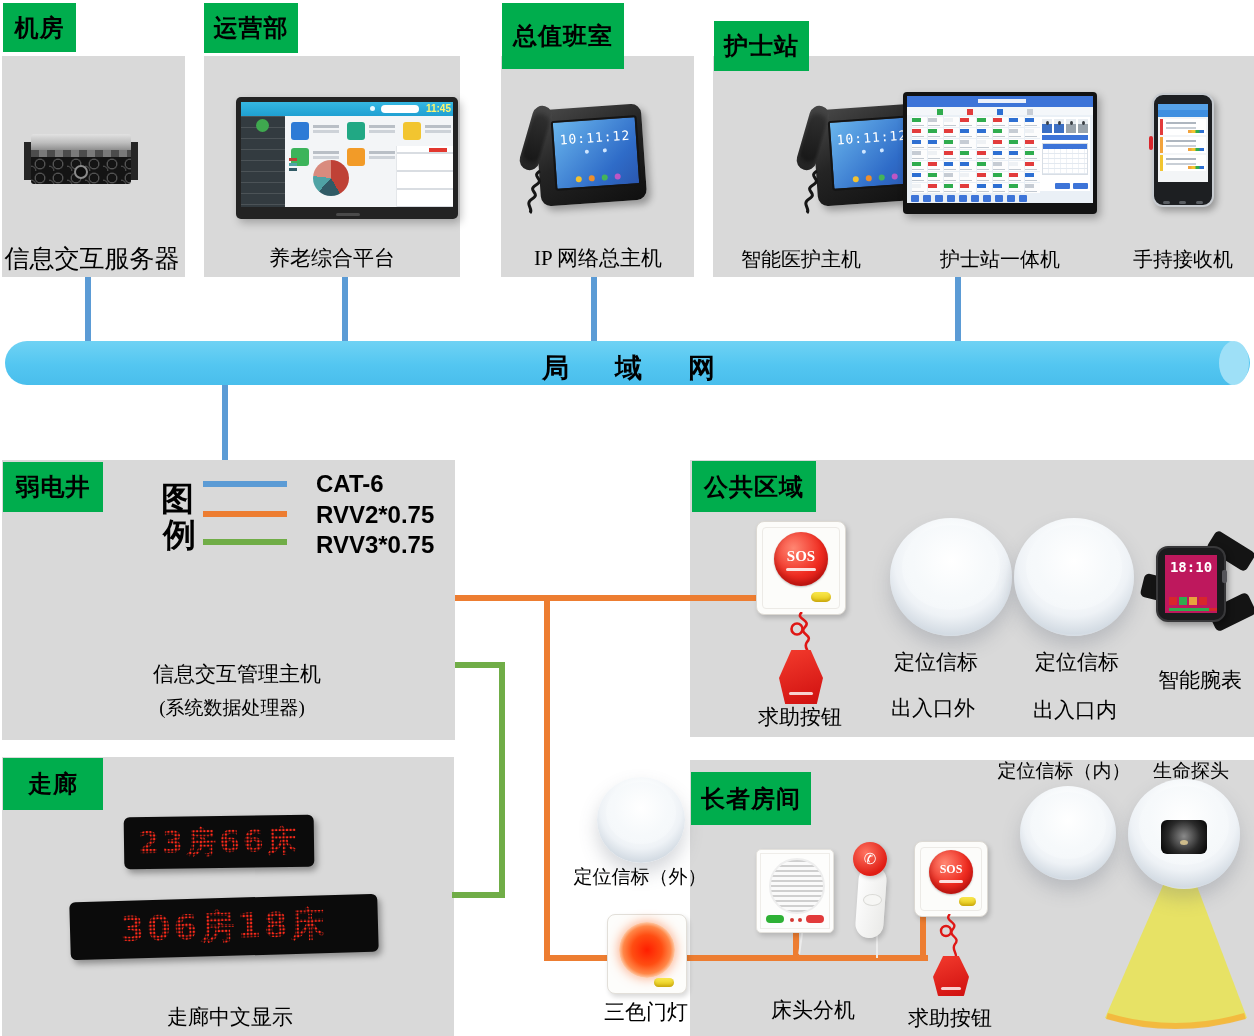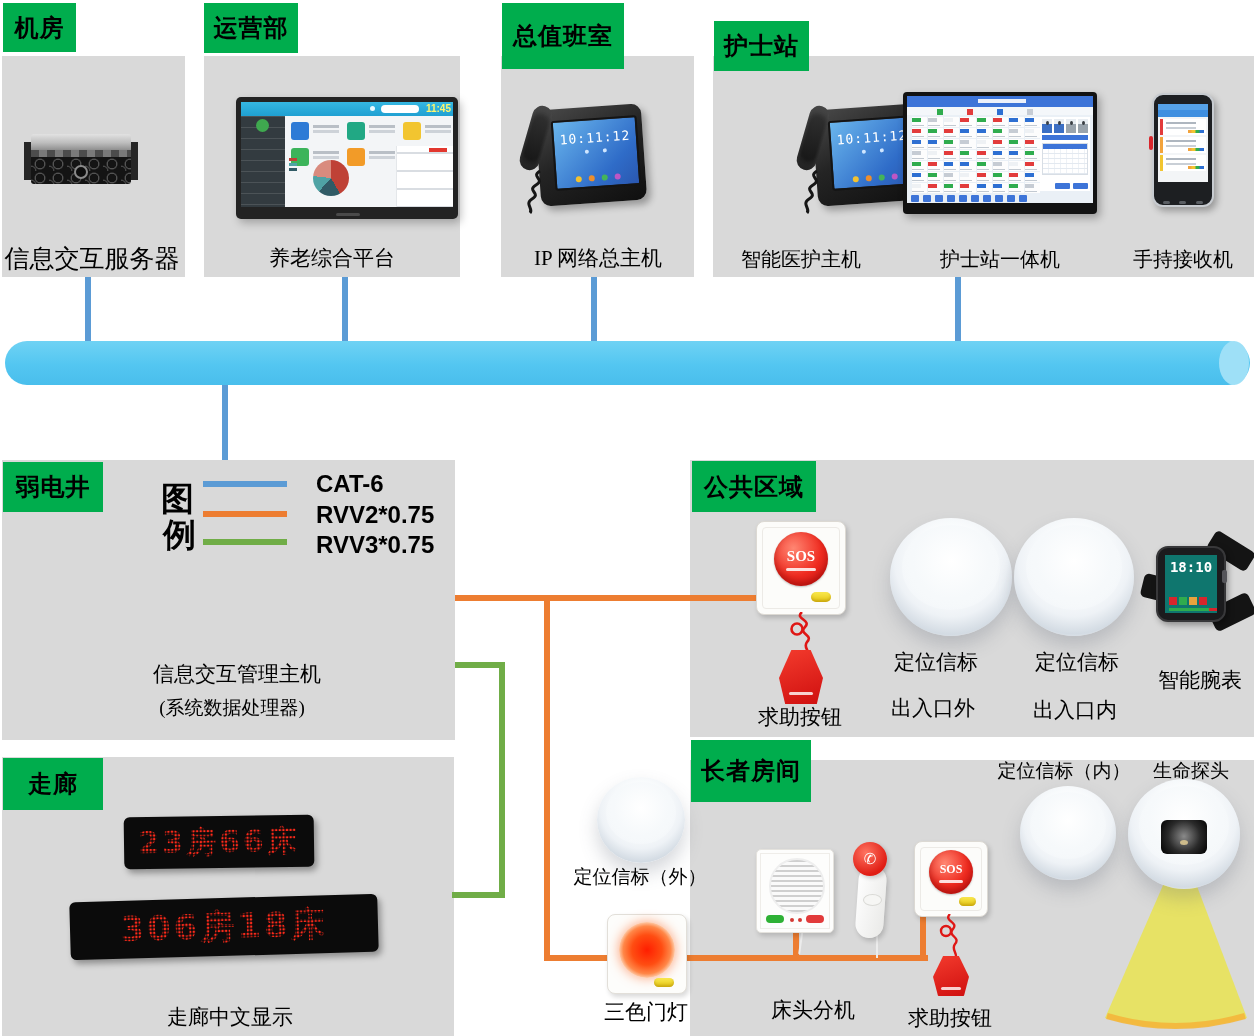--- a/index.html
+++ b/index.html
@@ -167,21 +167,21 @@
   .hs-body{position:absolute;left:4px;top:24px;width:28px;height:72px;border-radius:14px;transform:rotate(4deg);
            background:linear-gradient(100deg,#ffffff,#e9e9e7);box-shadow:2px 3px 5px rgba(0,0,0,.18);}
   .hs-top{position:absolute;left:0;top:0;width:34px;height:34px;border-radius:50%;
           background:radial-gradient(circle at 38% 32%,#ff7461,#e01d14 70%);box-shadow:2px 2px 4px rgba(0,0,0,.2);
           display:flex;align-items:center;justify-content:center;color:#fff;font-size:15px;}
   .hs-btn{position:absolute;left:10px;top:52px;width:17px;height:10px;border-radius:50%;border:1px solid #d9d9d5;background:#f6f6f4;}
 
   
   .wt-strap{position:absolute;background:#141414;border-radius:5px;}
   .wt-body{position:absolute;left:12px;top:6px;width:66px;height:72px;background:#1b1b1d;border:2px solid #38383a;border-radius:12px;box-shadow:2px 3px 6px rgba(0,0,0,.35);}
-  .wt-screen{position:absolute;inset:7px;background:#0f766e;overflow:hidden;}
+  .wt-screen{position:absolute;inset:7px;background:#be185d;overflow:hidden;}
   .wt-time{text-align:center;margin-top:4px;color:#fff;font-size:14px;font-family:"DejaVu Sans Mono",monospace;font-weight:bold;}
   .wt-row{position:absolute;left:4px;bottom:8px;display:flex;gap:2px;}
   .wt-row i{width:8px;height:8px;}
   .wt-bar{position:absolute;left:4px;bottom:2px;width:40px;height:3px;background:#2fac4e;box-shadow:20px 0 0 #d8262c;}
   .wt-crown{position:absolute;right:-3px;top:22px;width:5px;height:13px;background:#55555a;border-radius:2px;}
 
   
   .led{position:absolute;z-index:2;background:#0b0b0b;border-radius:6px;display:flex;align-items:center;justify-content:center;
        box-shadow:3px 4px 6px rgba(0,0,0,.35);}
   .led span{color:#ff2a1a;font-weight:bold;font-family:"DejaVu Sans",sans-serif;letter-spacing:3px;
@@ -210,20 +210,21 @@
 
   <div class="wire blue" style="left:85px;top:277px;width:6px;height:64px"></div>
   <div class="wire blue" style="left:342px;top:277px;width:6px;height:64px"></div>
   <div class="wire blue" style="left:591px;top:277px;width:6px;height:64px"></div>
   <div class="wire blue" style="left:955px;top:277px;width:6px;height:64px"></div>
   <div class="wire blue" style="left:222px;top:384px;width:6px;height:76px"></div>
 
   <div class="lan">
       <div class="lan-cap"></div>
     </div>
+  <div class="lan-label">局域网</div>
 
   <div class="wire orange" style="left:455px;top:595px;width:303px;height:6px"></div>
   <div class="wire orange" style="left:544px;top:595px;width:6px;height:366px"></div>
   <div class="wire orange" style="left:544px;top:955px;width:384px;height:6px"></div>
   <div class="wire orange" style="left:793px;top:928px;width:6px;height:28px"></div>
   <div class="wire orange" style="left:920px;top:911px;width:6px;height:45px"></div>
 
   <div class="wire green" style="left:455px;top:662px;width:50px;height:6px"></div>
   <div class="wire green" style="left:499px;top:662px;width:6px;height:236px"></div>
   <div class="wire green" style="left:452px;top:892px;width:53px;height:6px"></div>
@@ -242,21 +243,21 @@
     </div>
   <div class="tag" style="left:3px;top:462px;width:100px;height:50px">
       <span>弱电井</span>
     </div>
   <div class="tag" style="left:692px;top:461px;width:124px;height:51px">
       <span>公共区域</span>
     </div>
   <div class="tag" style="left:3px;top:758px;width:100px;height:52px">
       <span>走廊</span>
     </div>
-  <div class="tag" style="left:691px;top:740px;width:120px;height:62px">
+  <div class="tag" style="left:691px;top:772px;width:120px;height:53px">
       <span>长者房间</span>
     </div>
 
   <div class="dev" style="left:24px;top:134px;width:114px;height:52px">
     <div class="sv-ear" style="left:0"></div>
     <div class="sv-ear" style="right:0"></div>
     <div class="sv-top"></div>
     <div class="sv-mid"></div>
     <div class="sv-body"></div>
     <div class="sv-logo"></div>

